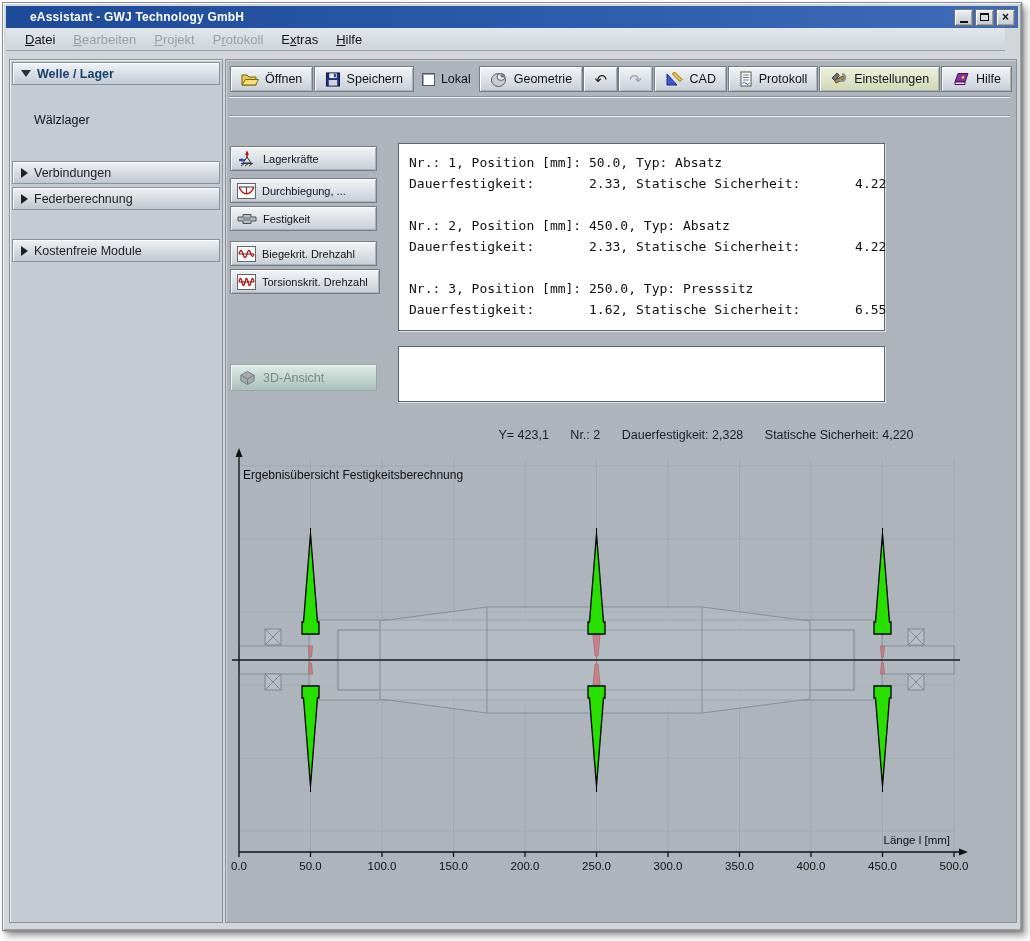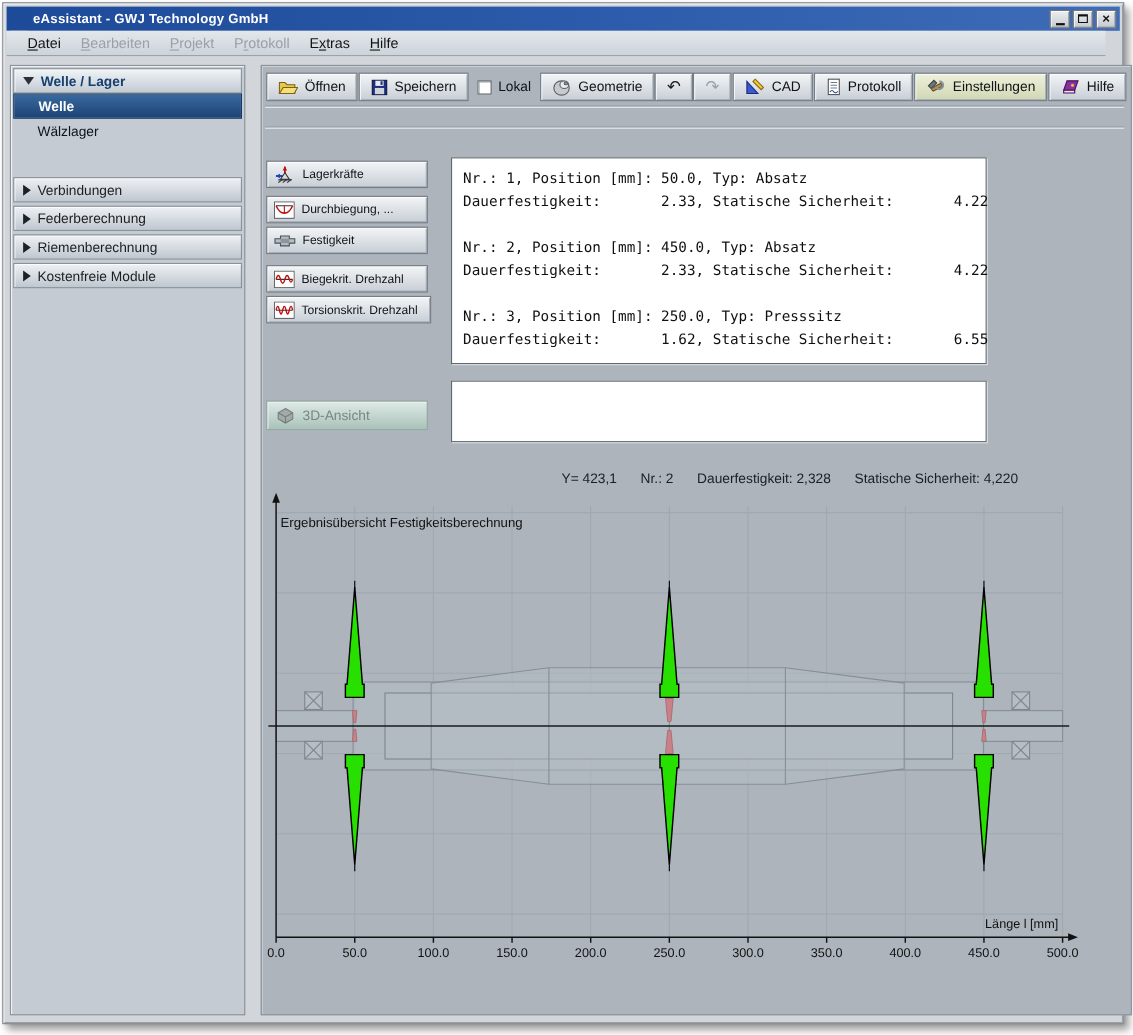--- a/index.html
+++ b/index.html
@@ -33,21 +33,21 @@
              background:linear-gradient(180deg,#e2e7eb,#cdd4da);
              border-bottom:1px solid #9aa2aa; display:flex; align-items:center; padding-left:10px; }
   .mi { font-size:13px; color:#141414; padding:3px 9px; }
   .mi .u { text-decoration:underline; }
   .mi.disabled { color:#9aa0a7; }
 
   
   .sidebar { position:absolute; left:6px; top:56px; width:214px; height:864px; background:#c4cbd3;
              border:1px solid #8a929a; box-shadow: inset 1px 1px 0 #eef1f4; }
   .main { position:absolute; left:222px; top:56px; width:792px; height:864px; background:#adb4bc;
-          border:1px solid #8a929a; box-shadow: inset 1px 1px 0 #c9cfd5; margin-left: 12px; }
+          border:1px solid #8a929a; box-shadow: inset 1px 1px 0 #c9cfd5; }
 
   
   .srow { position:absolute; left:2px; right:2px; height:23px; display:flex; align-items:center; font-size:12.5px; }
   .sheader { background:linear-gradient(180deg,#f0f4f7,#c2cad3);
              border:1px solid #8a929a; box-shadow: inset 1px 1px 0 #fbfcfe; color:#17406e; font-weight:bold; padding-left:8px; }
   .sgroup  { background:linear-gradient(180deg,#eef1f4,#bfc7cf);
              border:1px solid #8a929a; box-shadow: inset 1px 1px 0 #fbfcfe; color:#1c1f22; padding-left:8px; }
   .schild { padding-left:22px; color:#101418; }
   .schild.selected { background:linear-gradient(180deg,#39699f,#1c4474); color:#fff; font-weight:bold;
                      border:1px solid #163a63; }
@@ -121,38 +121,31 @@
     <div class="mi disabled"><span>P</span><span class="u">r</span><span>otokoll</span></div>
     <div class="mi"><span>E</span><span class="u">x</span><span>tras</span></div>
     <div class="mi"><span></span><span class="u">H</span><span>ilfe</span></div>
   </div>
 
   <div class="sidebar">
     <div class="srow sheader" style="top:2px">
       <span class="tri-down"></span>
       <span>Welle / Lager</span>
     </div>
-    <div class="srow schild selected" style="top:25px">
-          <span>Welle</span>
-        </div>
     <div class="srow schild" style="top:48px">
           <span>Wälzlager</span>
         </div>
 
     <div class="srow sgroup" style="top:101px">
           <span class="tri-right"></span>
           <span>Verbindungen</span>
         </div>
     <div class="srow sgroup" style="top:127px">
           <span class="tri-right"></span>
           <span>Federberechnung</span>
-        </div>
-    <div class="srow sgroup" style="top:153px">
-          <span class="tri-right"></span>
-          <span>Riemenberechnung</span>
         </div>
     <div class="srow sgroup" style="top:179px">
           <span class="tri-right"></span>
           <span>Kostenfreie Module</span>
         </div>
   </div>
 
   <div class="main">
 
     <div class="toolbar">

